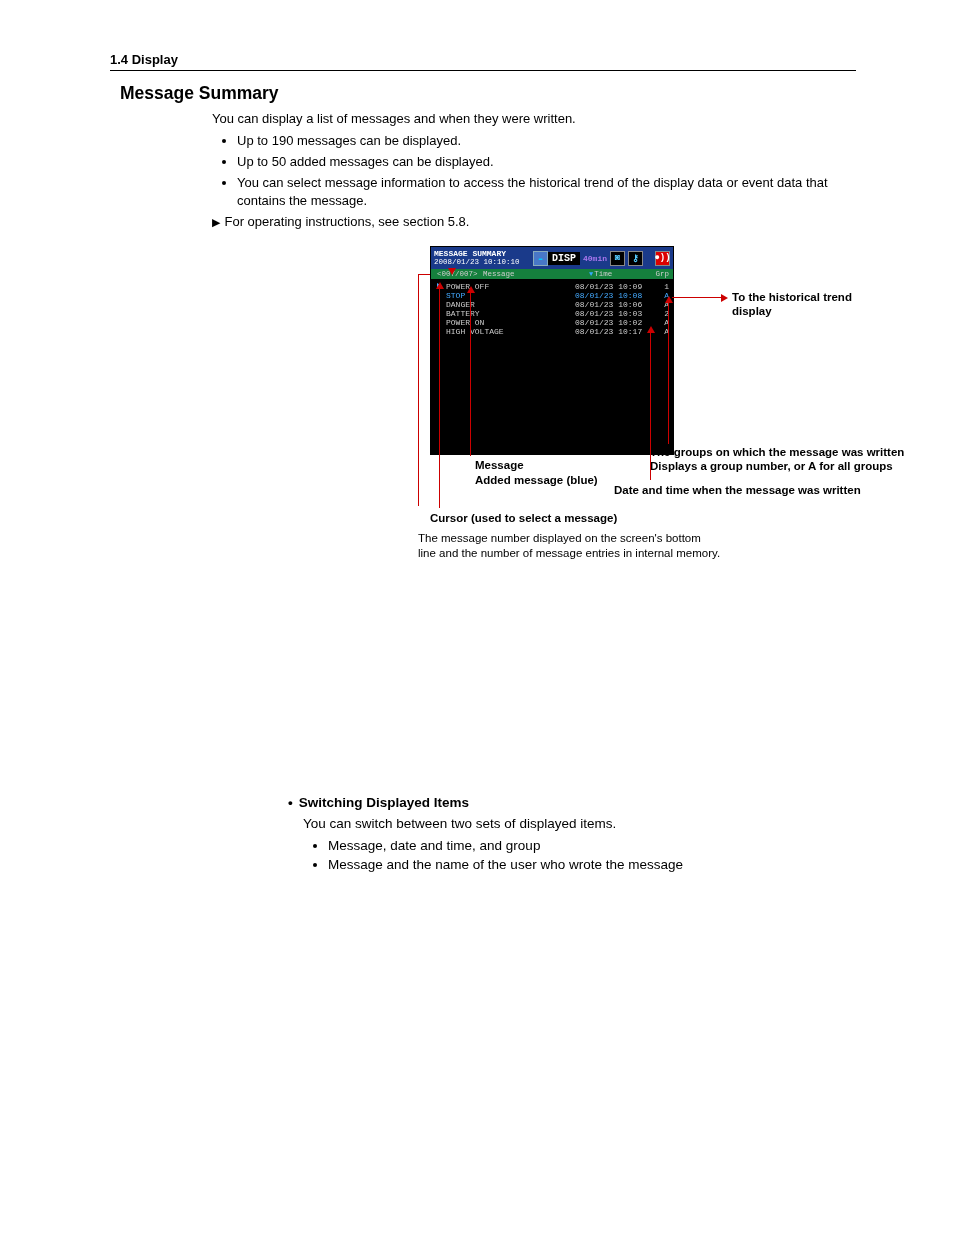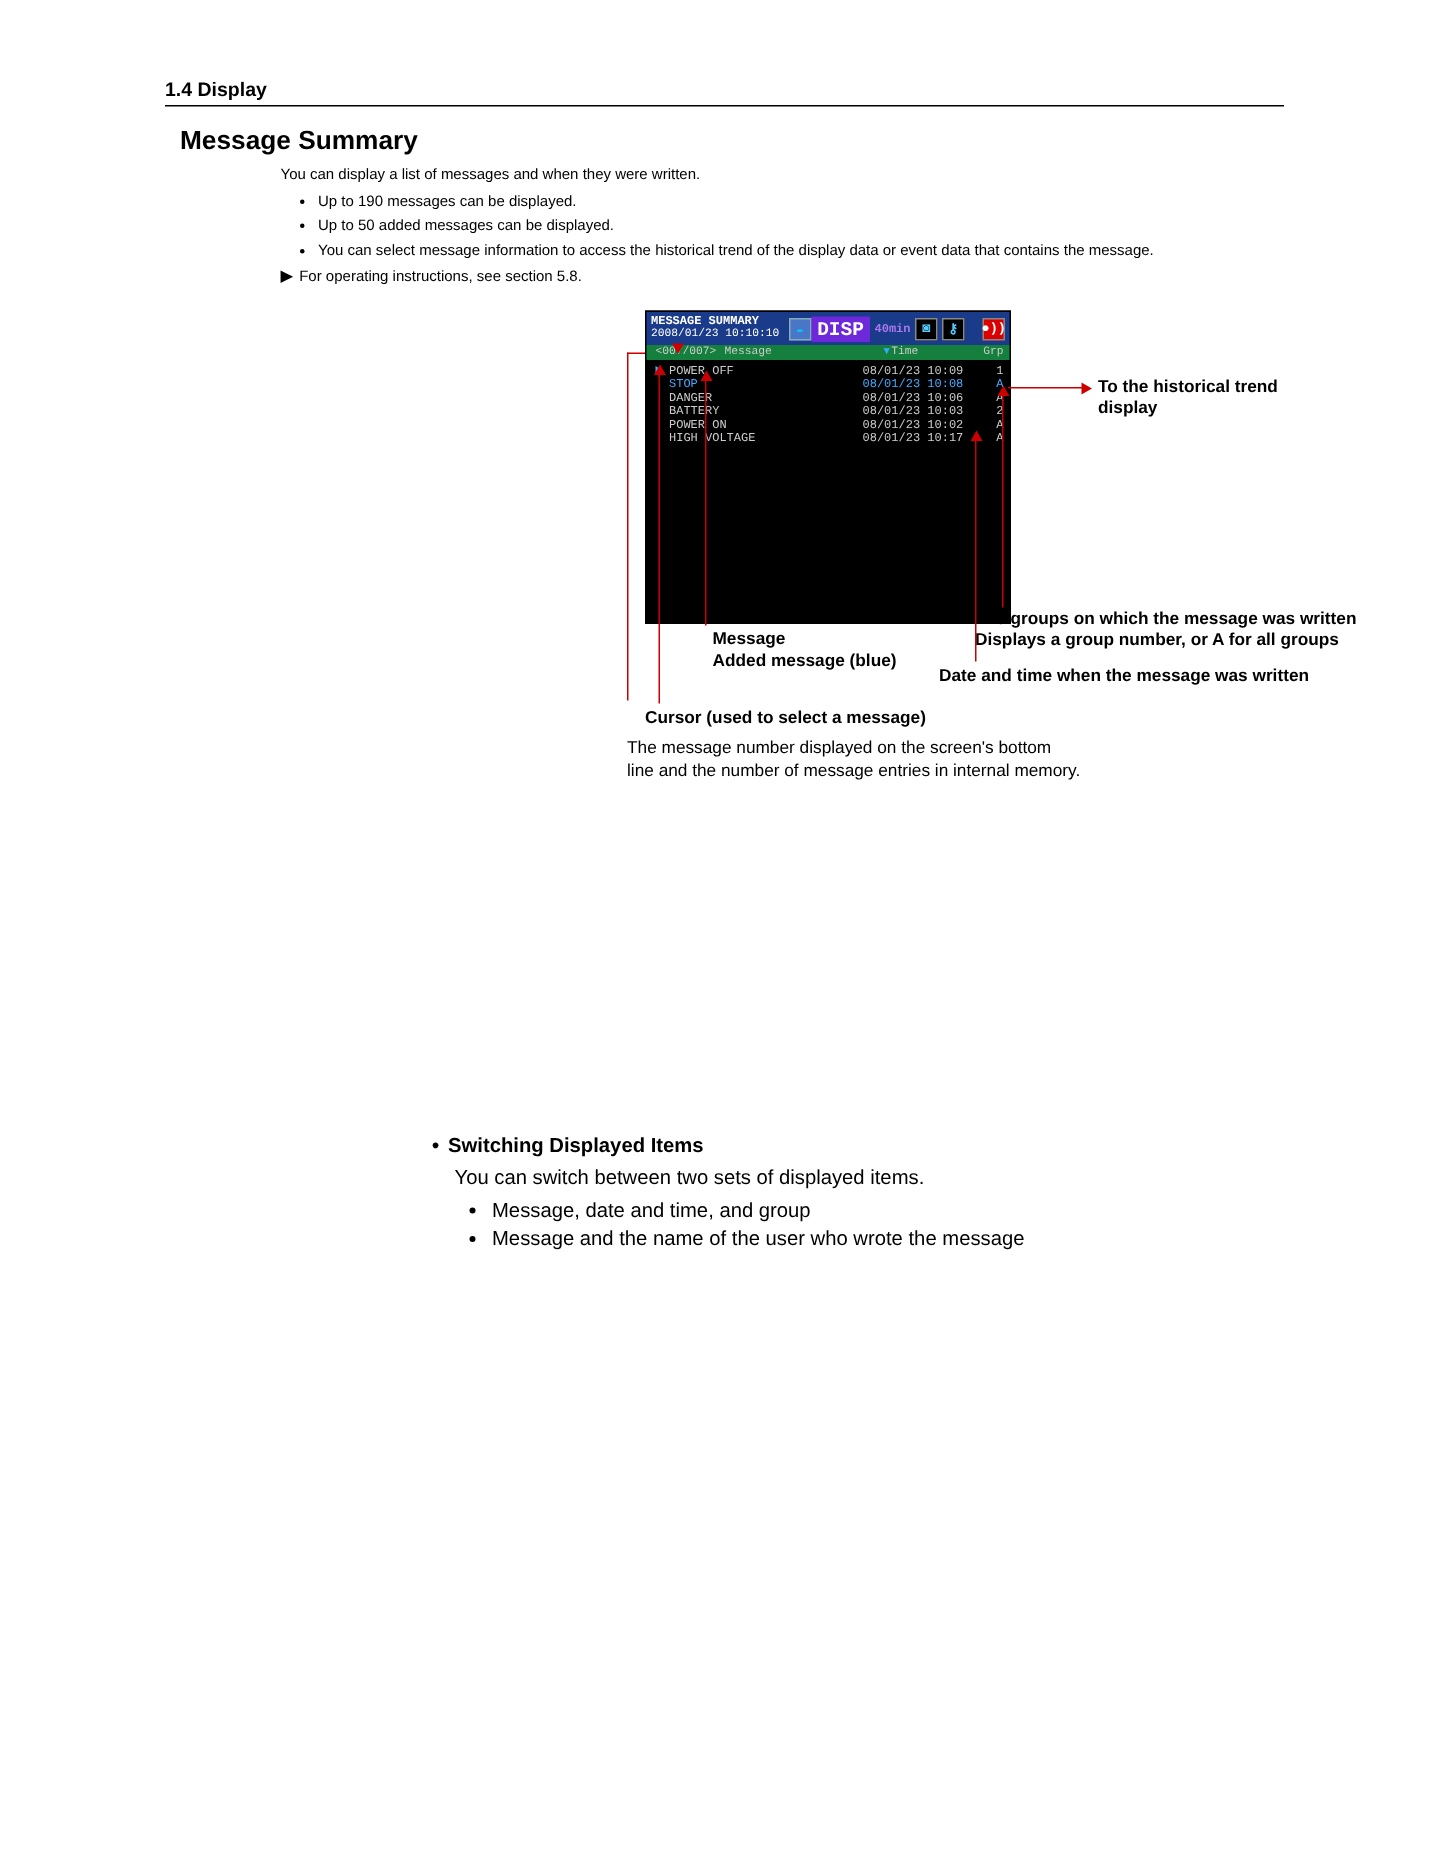--- a/index.html
+++ b/index.html
@@ -28,22 +28,22 @@
     border: none;
     border-top: 1.5px solid #000;
     margin: 0 0 12px 0;
   }
   .title {
     font-weight: bold;
     font-size: 17.5px;
     margin: 0 0 6px 10px;
   }
   .body-indent {
-    margin-left: 77px;
-    font-size: 10px;
+    margin-left: 102px;
+    font-size: 13px;
     line-height: 1.45;
   }
   .body-indent p {
     margin: 0 0 3px 0;
   }
   .body-indent ul {
     margin: 2px 0;
     padding-left: 25px;
   }
   .body-indent ul li {
@@ -87,24 +87,24 @@
   .ds-title-left {
     flex: 1;
     line-height: 9px;
     font-size: 8px;
   }
   .ds-title-left .sub {
     font-weight: normal;
     font-size: 7.5px;
   }
   .ds-mode {
-    background: #6d28d9;
+    background: #000000;
     color: #fff;
     padding: 1px 4px;
-    font-size: 13px;
+    font-size: 10px;
     margin-right: 3px;
     font-weight: bold;
   }
   .ds-indicators {
     display: flex;
     gap: 3px;
     align-items: center;
     padding-right: 3px;
   }
   .ind-disk { width: 13px; height: 13px; background: #4877c7; border: 1px solid #8ab; display:flex; align-items:center; justify-content:center;}
@@ -315,21 +315,21 @@
 
     <div class="leader-v" style="left:358px; top:56px; height:142px;"></div>
     <div class="arrow-up" style="left:354.5px; top:50px;"></div>
     <div class="label" style="left:340px; top:199px; width:310px;">
       <span>The groups on which the message was written</span><br>
       <span>Displays a group number, or A for all groups</span>
     </div>
 
     <div class="leader-v" style="left:340px; top:86px; height:148px;"></div>
     <div class="arrow-up" style="left:336.5px; top:80px;"></div>
-    <div class="label" style="left:316px; top:237px; width:310px;">Date and time when the message was written</div>
+    <div class="label" style="left:304px; top:237px; width:310px;">Date and time when the message was written</div>
 
     <div class="leader-v" style="left:160px; top:46px; height:164px;"></div>
     <div class="arrow-up" style="left:156.5px; top:40px;"></div>
     <div class="label" style="left:165px; top:212px;">Message</div>
     <div class="label" style="left:165px; top:227px;">Added message (blue)</div>
 
     <div class="leader-v" style="left:129px; top:42px; height:220px;"></div>
     <div class="arrow-up" style="left:125.5px; top:36px;"></div>
     <div class="label" style="left:120px; top:265px;">Cursor (used to select a message)</div>
 

